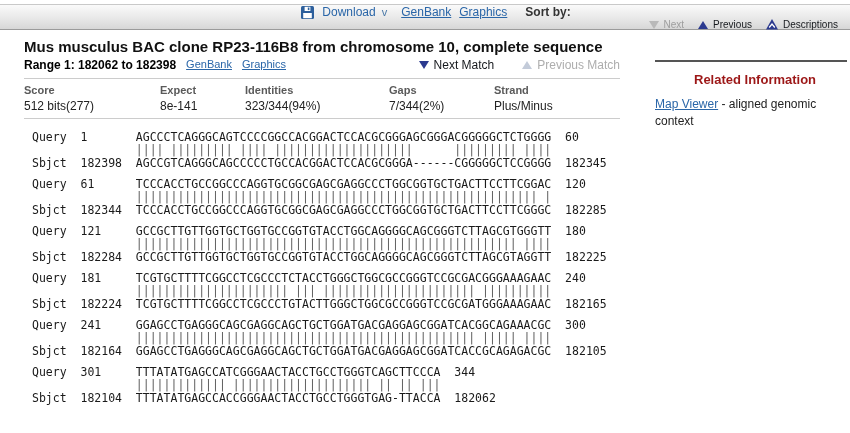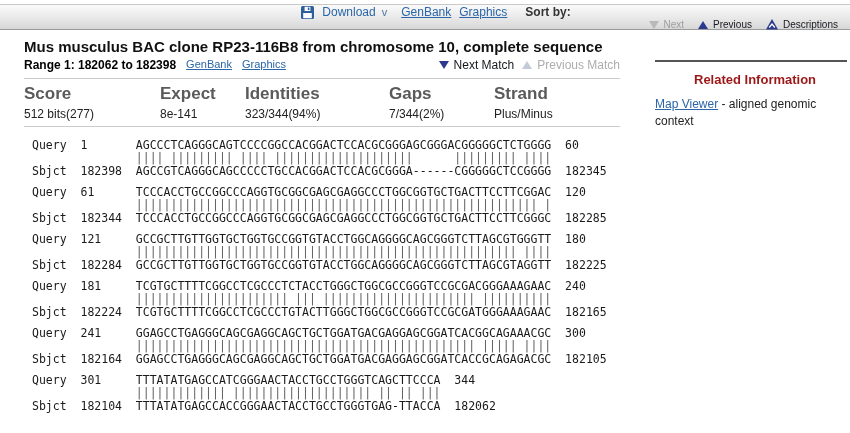--- a/index.html
+++ b/index.html
@@ -38,31 +38,31 @@
   .main { position:absolute; left:24px; top:38px; width:596px; }
   .title { font-size:15px; color:#111;font-weight:bold; }
   .subline { margin-top:5px; font-size:11px; color:#333; display:flex; align-items:center; }
   .subline .b { font-weight:bold; }
   .subline .v { color:#111; margin-left:4px; }
   .sp-lg { margin-left:14px; }
 
   .range-row { margin-top:3px; display:flex; align-items:flex-start; font-size:12px; }
   .range-label { font-weight:bold; color:#000; }
   .range-row a.lnk { font-size:11px; margin-left:10px; }
-  .match-nav { margin-left:auto; display:flex; align-items:center; gap:8px; }
+  .match-nav { margin-left:auto; display:flex; align-items:center; gap:28px; }
   .match-item { display:flex; align-items:center; gap:5px; font-size:12px; color:#16191d; cursor:pointer; }
   .match-item.disabled { color:#adadad; cursor:default; }
   .match-item .tri-up.gray { border-bottom-color:#c3cbd9; }
 
   .stats { margin-top:6px; border-top:1px solid #ccc; border-bottom:1px solid #ccc;
            padding:3px 0 5px 0; }
   .stats-row { display:flex; }
   .stats-row > div { flex:none; }
   .c1{width:136px;} .c2{width:85px;} .c3{width:144px;} .c4{width:105px;} .c5{flex:1;}
-  .stats-head div { font-size:17px; font-weight:bold; color:#5a5a5a; padding-top:2px; }
+  .stats-head div { font-size:11px; font-weight:bold; color:#5a5a5a; padding-top:2px; }
   .stats-vals div { font-size:12px; color:#222; padding-top:3px; }
 
   .alignment { margin-top:12px; padding-left:8px; }
   .blk { margin-bottom:8px; }
   .blk pre { font-family:"DejaVu Sans Mono", monospace; font-size:11.5px;
              line-height:13px; color:#1a1a1a; white-space:pre; }
   .blk pre.match { color:#5c5c5c; }
 
   
   .panel { position:absolute; left:655px; top:60px; width:192px; border-top:2px solid #555; }

